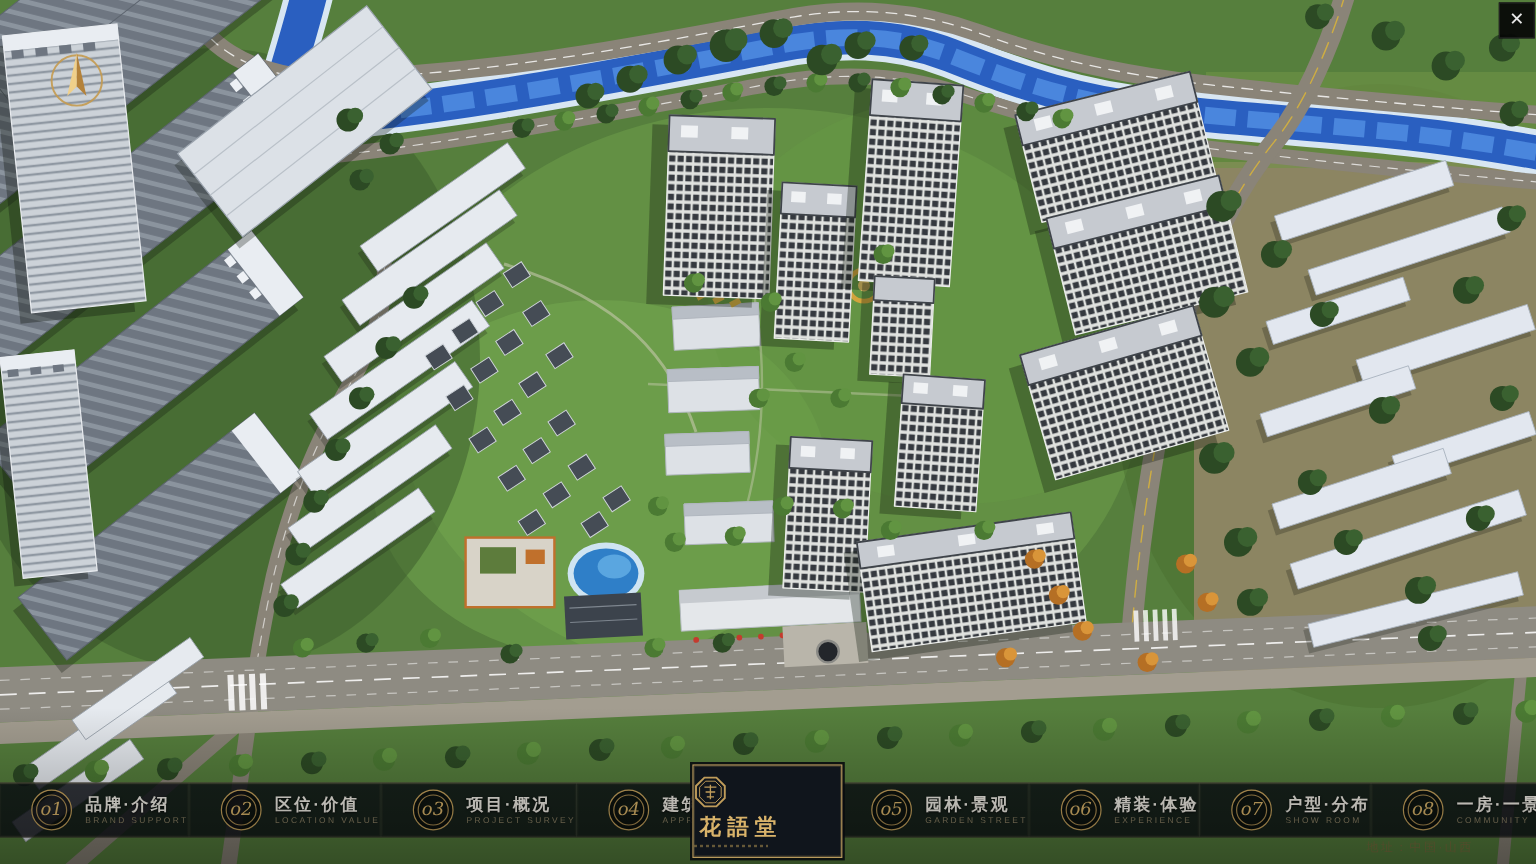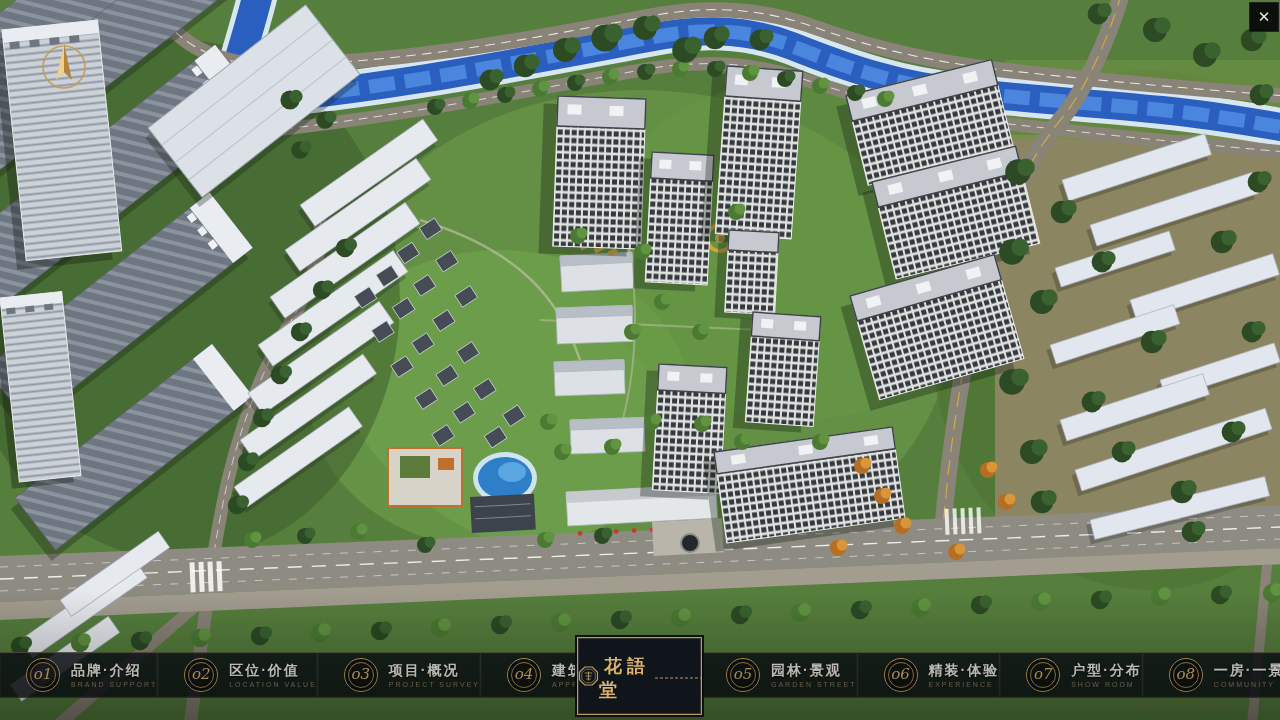--- a/index.html
+++ b/index.html
@@ -33,21 +33,21 @@
     color:#ddb76c;position:relative;top:-1px;}
   .nav-txt{display:flex;flex-direction:column;line-height:1;}
   .zh{font-size:14px;font-weight:bold;color:#f2efe7;letter-spacing:2px;
     text-shadow:0 1px 2px rgba(0,0,0,.8);white-space:nowrap;}
   .en{margin-top:4px;font-size:7px;color:#8d8266;letter-spacing:2px;white-space:nowrap;}
 
   
   .logo-panel{position:absolute;left:577px;top:637px;width:123px;height:76px;
     background:#10151c;border:1px solid #b99a5c;
     box-shadow:0 0 0 2px rgba(8,10,14,.9), inset 0 0 0 1px rgba(185,154,92,.25);
-    display:flex;flex-direction:row;align-items:center;justify-content:center;
+    display:flex;flex-direction:column;align-items:flex-start;justify-content:center;
     z-index:5;cursor:pointer;}
   .logo-zh{font-family:"DejaVu Serif",serif;font-weight:bold;font-size:18px;
     color:#d9b36a;letter-spacing:5px;margin-top:3px;text-indent:5px;}
   .logo-sub{margin-top:3px;width:62px;height:2px;
     background:repeating-linear-gradient(90deg,#7a683e 0 3px,transparent 3px 5px);opacity:.8;}
 
   
   .address{position:absolute;right:52px;top:699px;font-size:10px;color:#7e7040;
     letter-spacing:2px;opacity:.9;}
 

